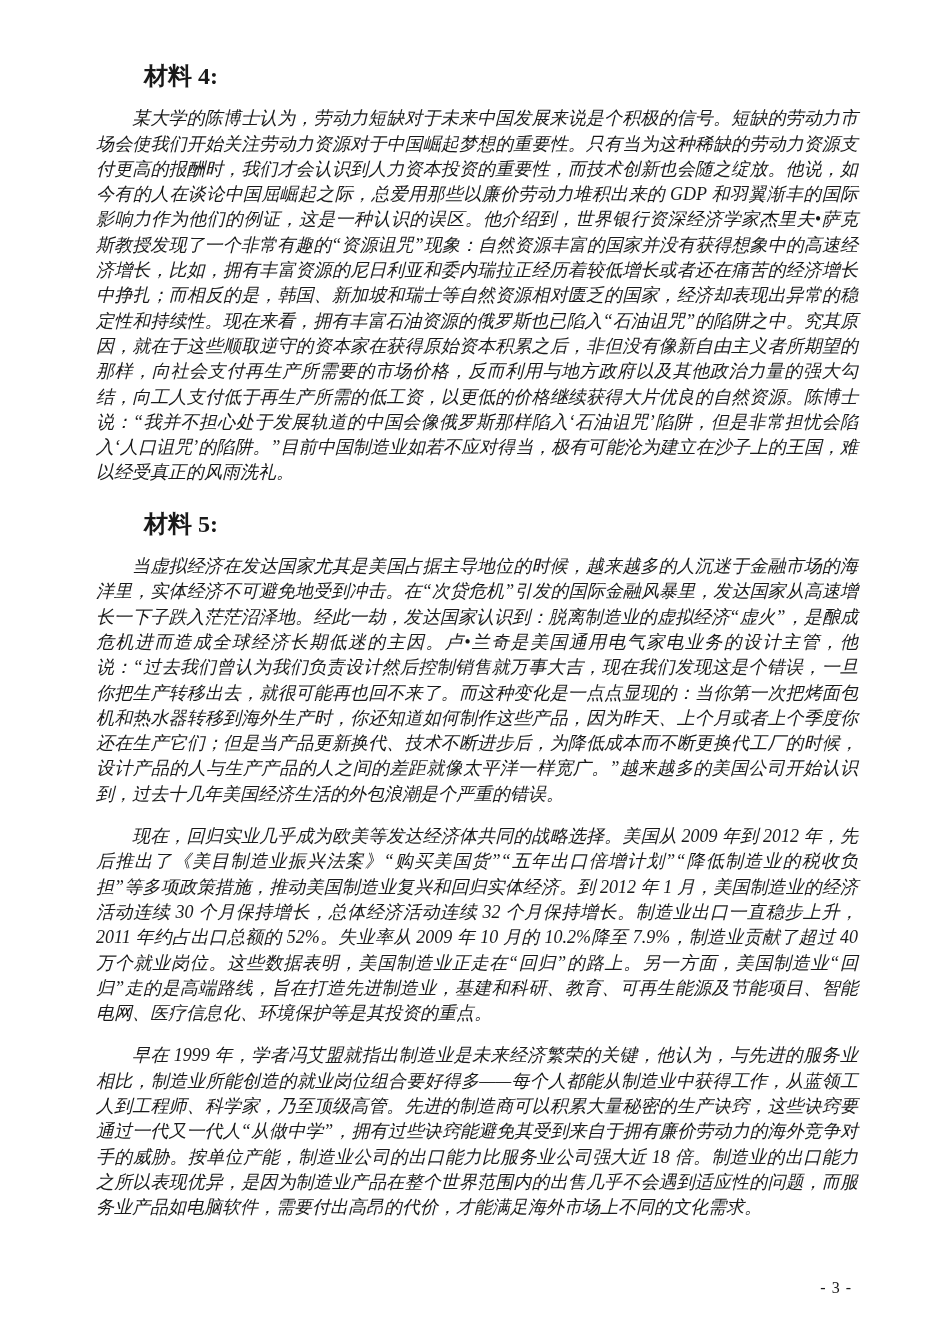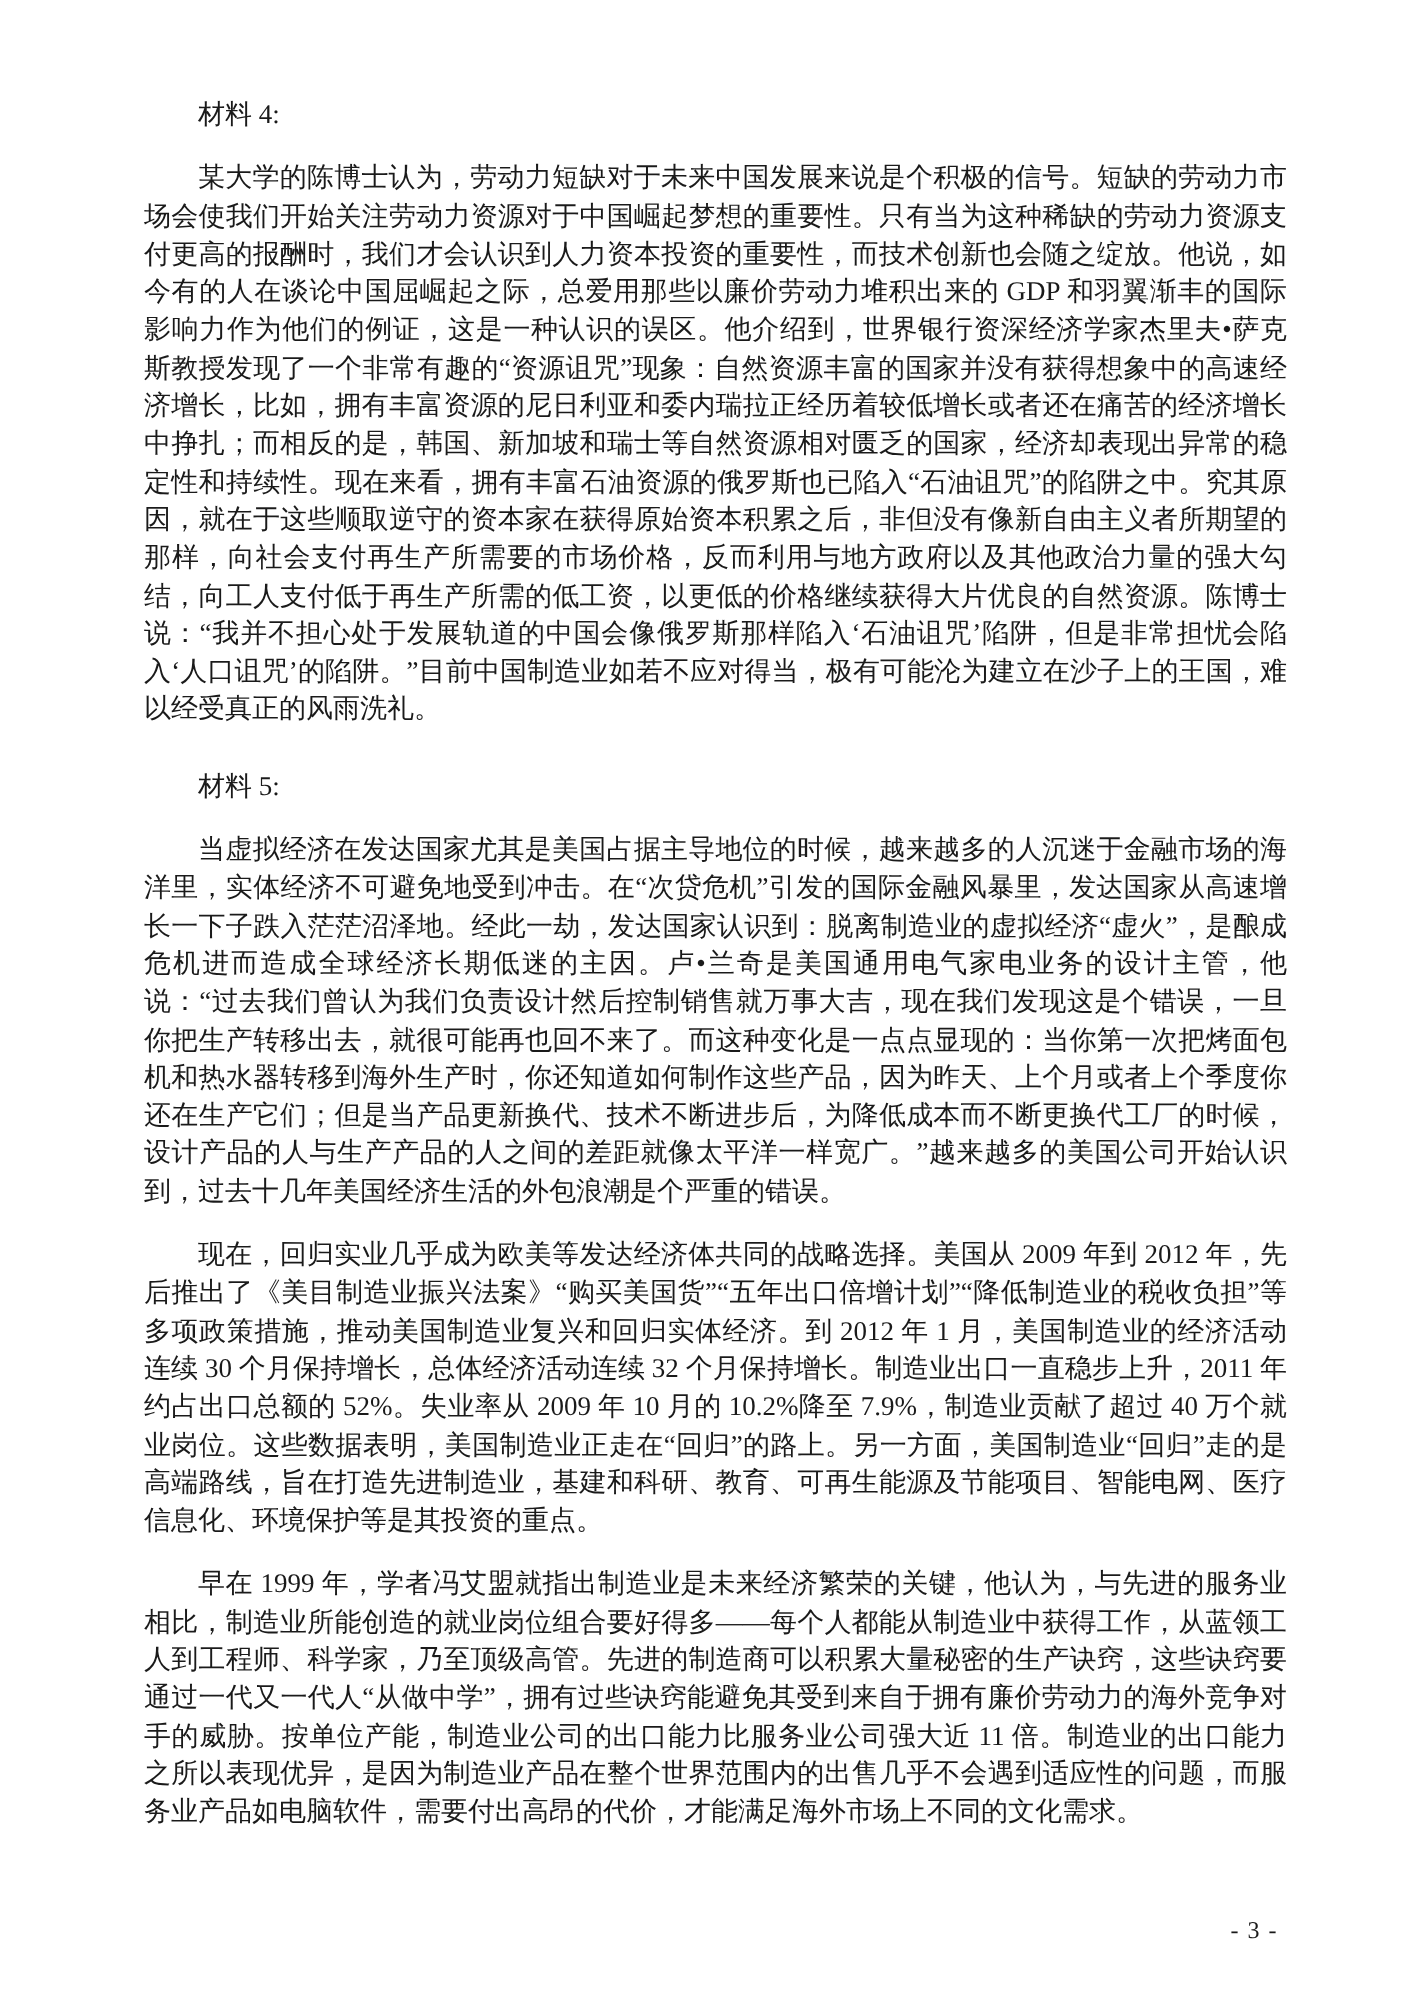--- a/index.html
+++ b/index.html
@@ -20,32 +20,33 @@
   .content {
     position: absolute;
     left: 96px;
     top: 64px;
     width: 762px;
     font-size: 18px;
     line-height: 25.3px;
     text-align: justify;
   }
   .heading {
-    font-size: 18px;
-    font-weight: 400;
+    font-size: 24px;
+    font-weight: 700;
     text-indent: 2em;
     margin: 0 0 7px 0;
     line-height: 25.3px;
   }
   .heading-5 {
     margin-top: 26px;
   }
   .para {
     margin: 17px 0 13px 0;
     text-indent: 2em;
+    font-style: italic;
   }
   .para.last {
     margin-bottom: 0;
   }
   .pagenum {
     position: absolute;
     right: 98px;
     bottom: 47px;
     font-size: 16px;
     letter-spacing: 1px;
@@ -62,19 +63,19 @@
     <h2 class="heading">材料 4:</h2>
 
     <p class="para">某大学的陈博士认为，劳动力短缺对于未来中国发展来说是个积极的信号。短缺的劳动力市场会使我们开始关注劳动力资源对于中国崛起梦想的重要性。只有当为这种稀缺的劳动力资源支付更高的报酬时，我们才会认识到人力资本投资的重要性，而技术创新也会随之绽放。他说，如今有的人在谈论中国屈崛起之际，总爱用那些以廉价劳动力堆积出来的 GDP 和羽翼渐丰的国际影响力作为他们的例证，这是一种认识的误区。他介绍到，世界银行资深经济学家杰里夫•萨克斯教授发现了一个非常有趣的“资源诅咒”现象：自然资源丰富的国家并没有获得想象中的高速经济增长，比如，拥有丰富资源的尼日利亚和委内瑞拉正经历着较低增长或者还在痛苦的经济增长中挣扎；而相反的是，韩国、新加坡和瑞士等自然资源相对匮乏的国家，经济却表现出异常的稳定性和持续性。现在来看，拥有丰富石油资源的俄罗斯也已陷入“石油诅咒”的陷阱之中。究其原因，就在于这些顺取逆守的资本家在获得原始资本积累之后，非但没有像新自由主义者所期望的那样，向社会支付再生产所需要的市场价格，反而利用与地方政府以及其他政治力量的强大勾结，向工人支付低于再生产所需的低工资，以更低的价格继续获得大片优良的自然资源。陈博士说：“我并不担心处于发展轨道的中国会像俄罗斯那样陷入‘石油诅咒’陷阱，但是非常担忧会陷入‘人口诅咒’的陷阱。”目前中国制造业如若不应对得当，极有可能沦为建立在沙子上的王国，难以经受真正的风雨洗礼。</p>
 
     <h2 class="heading heading-5">材料 5:</h2>
 
     <p class="para">当虚拟经济在发达国家尤其是美国占据主导地位的时候，越来越多的人沉迷于金融市场的海洋里，实体经济不可避免地受到冲击。在“次贷危机”引发的国际金融风暴里，发达国家从高速增长一下子跌入茫茫沼泽地。经此一劫，发达国家认识到：脱离制造业的虚拟经济“虚火”，是酿成危机进而造成全球经济长期低迷的主因。卢•兰奇是美国通用电气家电业务的设计主管，他说：“过去我们曾认为我们负责设计然后控制销售就万事大吉，现在我们发现这是个错误，一旦你把生产转移出去，就很可能再也回不来了。而这种变化是一点点显现的：当你第一次把烤面包机和热水器转移到海外生产时，你还知道如何制作这些产品，因为昨天、上个月或者上个季度你还在生产它们；但是当产品更新换代、技术不断进步后，为降低成本而不断更换代工厂的时候，设计产品的人与生产产品的人之间的差距就像太平洋一样宽广。”越来越多的美国公司开始认识到，过去十几年美国经济生活的外包浪潮是个严重的错误。</p>
 
     <p class="para">现在，回归实业几乎成为欧美等发达经济体共同的战略选择。美国从 2009 年到 2012 年，先后推出了《美目制造业振兴法案》“购买美国货”“五年出口倍增计划”“降低制造业的税收负担”等多项政策措施，推动美国制造业复兴和回归实体经济。到 2012 年 1 月，美国制造业的经济活动连续 30 个月保持增长，总体经济活动连续 32 个月保持增长。制造业出口一直稳步上升，2011 年约占出口总额的 52%。失业率从 2009 年 10 月的 10.2%降至 7.9%，制造业贡献了超过 40 万个就业岗位。这些数据表明，美国制造业正走在“回归”的路上。另一方面，美国制造业“回归”走的是高端路线，旨在打造先进制造业，基建和科研、教育、可再生能源及节能项目、智能电网、医疗信息化、环境保护等是其投资的重点。</p>
 
-    <p class="para">早在 1999 年，学者冯艾盟就指出制造业是未来经济繁荣的关键，他认为，与先进的服务业相比，制造业所能创造的就业岗位组合要好得多——每个人都能从制造业中获得工作，从蓝领工人到工程师、科学家，乃至顶级高管。先进的制造商可以积累大量秘密的生产诀窍，这些诀窍要通过一代又一代人“从做中学”，拥有过些诀窍能避免其受到来自于拥有廉价劳动力的海外竞争对手的威胁。按单位产能，制造业公司的出口能力比服务业公司强大近 11 倍。制造业的出口能力之所以表现优异，是因为制造业产品在整个世界范围内的出售几乎不会遇到适应性的问题，而服务业产品如电脑软件，需要付出高昂的代价，才能满足海外市场上不同的文化需求。</p>
+    <p class="para">早在 1999 年，学者冯艾盟就指出制造业是未来经济繁荣的关键，他认为，与先进的服务业相比，制造业所能创造的就业岗位组合要好得多——每个人都能从制造业中获得工作，从蓝领工人到工程师、科学家，乃至顶级高管。先进的制造商可以积累大量秘密的生产诀窍，这些诀窍要通过一代又一代人“从做中学”，拥有过些诀窍能避免其受到来自于拥有廉价劳动力的海外竞争对手的威胁。按单位产能，制造业公司的出口能力比服务业公司强大近 18 倍。制造业的出口能力之所以表现优异，是因为制造业产品在整个世界范围内的出售几乎不会遇到适应性的问题，而服务业产品如电脑软件，需要付出高昂的代价，才能满足海外市场上不同的文化需求。</p>
 
 
   </div>
 
   <div class="pagenum">- 3 -</div>
 </div>
 
 </body></html>

